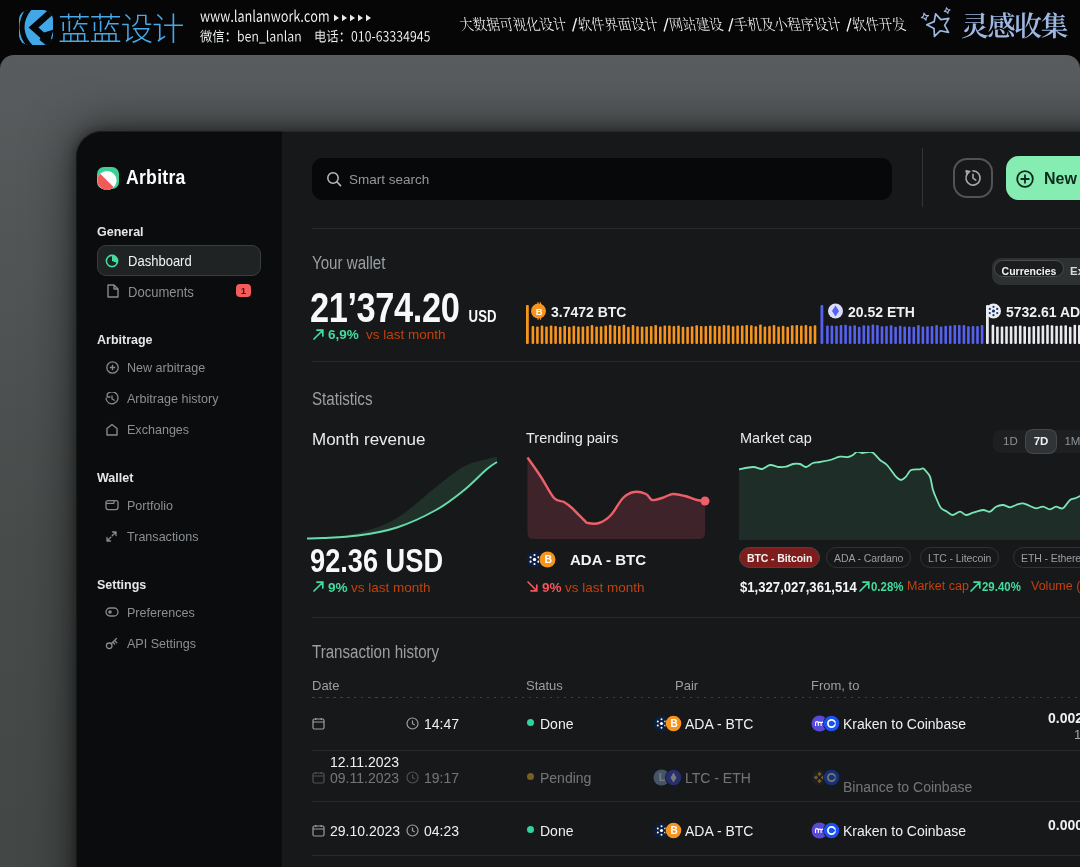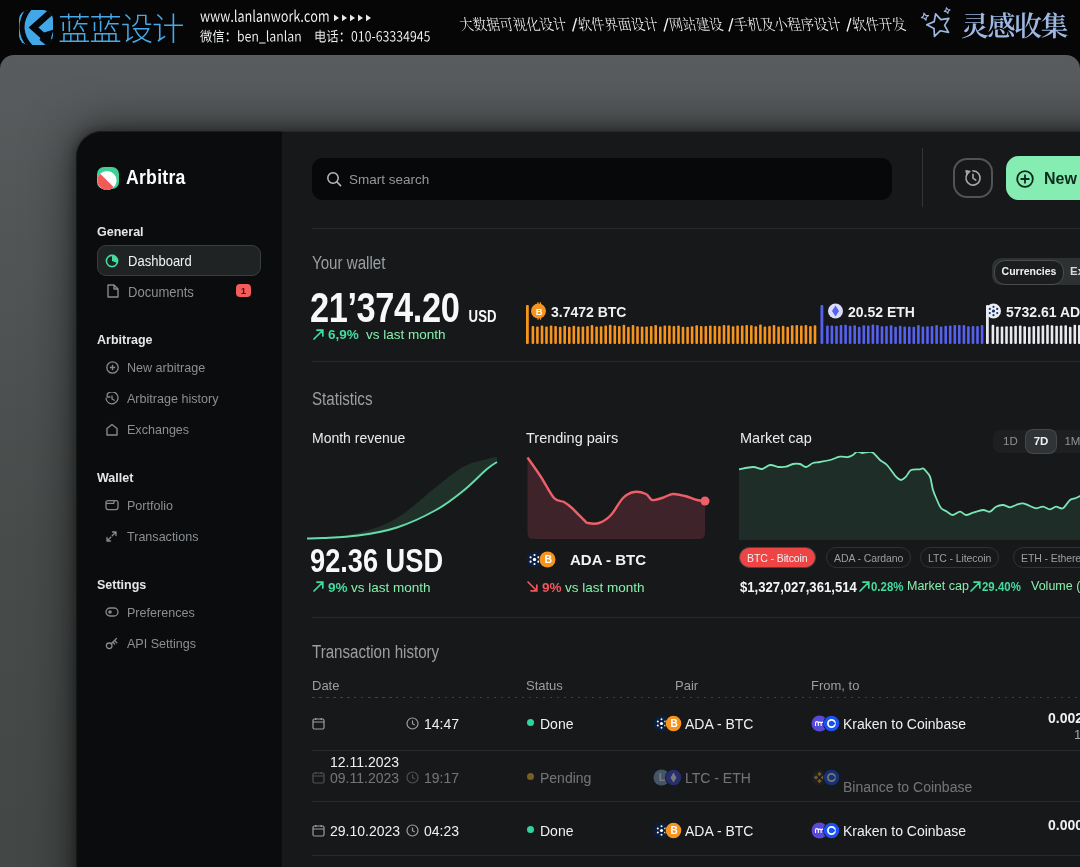--- a/index.html
+++ b/index.html
@@ -14,21 +14,21 @@
   .card { position:absolute; left:76px; top:131px; width:1064px; height:800px;
     border-radius:26px; background:#17181a;
     box-shadow:0 0 48px 2px rgba(0,0,0,.55), 0 0 14px 0 rgba(0,0,0,.45); }
   .side { position:absolute; left:76px; top:131px; width:206px; height:736px;
     border-radius:26px 0 0 0; background:#0b0c0d; }
   .cardedge { position:absolute; left:76px; top:131px; width:1004px; height:736px;
     border-radius:26px 0 0 0; box-shadow:inset 0 1px 0 rgba(255,255,255,.07), inset 1px 0 0 rgba(255,255,255,.05); pointer-events:none; z-index:40;}
   
   .t { position:absolute; white-space:nowrap; }
   .grey { color:#9b9fa2; }
-  .dim { color:#86efac; }
+  .dim { color:#c2410c; }
   .white { color:#eef0f1; }
   .b { font-weight:bold; }
   .mint { color:#41dc9e; }
   .red { color:#f2555a; }
   
   .slabel { position:absolute; color:#e4e6e7; font-weight:bold; font-size:12.5px; }
   .sitem { position:absolute; color:#8b8f92; font-size:13.5px; transform:scaleX(.93); transform-origin:0 0; }
   .pill-active { position:absolute; left:97px; top:245px; width:164px; height:31px;
     background:#202324; border:1px solid #393d3f; border-radius:9px; }
   .badge1 { position:absolute; left:236px; top:284px; width:15px; height:13px;
@@ -39,21 +39,21 @@
     background:#070809; border-radius:11px; }
   .vdiv { position:absolute; left:922px; top:148px; width:1px; height:59px; background:#323537; }
   .histbtn { position:absolute; left:953px; top:158px; width:40px; height:40px;
     border:2px solid #515457; border-radius:14px; }
   .greenbtn { position:absolute; left:1006px; top:156px; width:150px; height:44px;
     background:#85edb2; border-radius:13px; color:#0b2b1d; font-weight:bold; font-size:15px; }
   .hline { position:absolute; height:1px; background:#27292b; left:312px; width:768px; }
   
   .cpill { position:absolute; white-space:nowrap; height:21px; border-radius:11px; font-size:10.5px; line-height:21px;
     padding:0 7px; letter-spacing:-.1px; color:#9b9fa2; border:1px solid #303335; }
-  .cpill.on { background:#ef4444; border-color:#43474a; color:#f0f2f3; font-weight:normal; }
+  .cpill.on { background:#7f1d1d; border-color:#43474a; color:#f0f2f3; font-weight:bold; }
   .seg { position:absolute; white-space:nowrap; background:#1d1f21; border-radius:8px; height:23px; display:flex;
     align-items:center; font-size:11.5px; color:#8f9396; }
   .seg .sgi { padding:0 8px; line-height:23px; }
   .seg .sgon { background:#313437; border-radius:7px; color:#f0f2f3; font-weight:bold;
     height:23px; box-shadow:0 0 0 1px #46494c; }
   
   .sep { position:absolute; left:312px; width:768px; height:1px; background:#292b2d; }
   .dashsep { position:absolute; left:312px; width:768px; height:1px;
     background:repeating-linear-gradient(90deg,#3e4042 0 2.5px,transparent 2.5px 7px); }
   .dotst { position:absolute; width:7px; height:7px; border-radius:50%; }
@@ -194,21 +194,21 @@
 <div class="t grey" style="left:312px;top:253px;font-size:18px;transform:scaleX(.84);transform-origin:0 0;">Your wallet</div>
 <div class="t" style="left:310px;top:283px;font-size:43px;font-weight:bold;color:#f7f8f8;letter-spacing:-.5px;transform:scaleX(.80);transform-origin:0 0;">21’374.20 <span style="font-size:16.5px;letter-spacing:0;">USD</span></div>
 <svg class="abs" style="left:312px;top:328px" width="13" height="13" viewBox="0 0 13 13">
   <path d="M2 11 L10.5 2.5 M5 2.2 H10.8 V8" fill="none" stroke="#41dc9e" stroke-width="1.7" stroke-linecap="round"></path>
 </svg>
 <div class="t mint b" style="left:328px;top:327px;font-size:13.5px;">6,9%</div>
 <div class="t dim" style="left:366px;top:327px;font-size:13.5px;">vs last month</div>
 
 
 <div class="abs" style="left:992px;top:258px;width:140px;height:27px;background:#2e3132;border-radius:9px;"></div>
-<div class="abs" style="left:994px;top:260px;width:70px;height:25px;background:#1b1d1e;border:1px solid #4a4d4f;border-radius:11px;color:#f1f3f3;font-weight:bold;font-size:10.5px;text-align:center;line-height:21px;">Currencies</div>
+<div class="abs" style="left:994px;top:260px;width:70px;height:17px;background:#1b1d1e;border:1px solid #4a4d4f;border-radius:11px;color:#f1f3f3;font-weight:bold;font-size:10.5px;text-align:center;line-height:21px;">Currencies</div>
 <div class="t" style="left:1070px;top:265px;font-size:11.5px;color:#d6d8d9;font-weight:bold;">Exchanges</div>
 
 
 <svg class="abs" style="left:0;top:0" width="1080" height="867" viewBox="0 0 1080 867">
 <rect x="526" y="305" width="2.8" height="39" rx="1" fill="#f7941e"></rect>
       <rect x="531.6" y="326.1" width="2.6" height="17.9" rx="1" fill="#f7941e"></rect>
       <rect x="536.1" y="326.5" width="2.6" height="17.5" rx="1" fill="#f7941e"></rect>
       <rect x="540.7" y="325.4" width="2.6" height="18.6" rx="1" fill="#f7941e"></rect>
       <rect x="545.2" y="326.6" width="2.6" height="17.4" rx="1" fill="#f7941e"></rect>
       <rect x="549.8" y="325.6" width="2.6" height="18.4" rx="1" fill="#f7941e"></rect>
@@ -344,21 +344,21 @@
   </g>
 </svg>
 <div class="t b white" style="left:551px;top:304px;font-size:14px;">3.7472 BTC</div>
 <div class="t b white" style="left:848px;top:304px;font-size:14px;">20.52 ETH</div>
 <div class="t b white" style="left:1006px;top:304px;font-size:14px;">5732.61 ADA</div>
 
 <div class="hline" style="top:361px;"></div>
 
 
 <div class="t grey" style="left:312px;top:389px;font-size:18px;transform:scaleX(.84);transform-origin:0 0;">Statistics</div>
-<div class="t" style="left:312px;top:430px;font-size:14px;color:#e9ebec;">Month revenue</div>
+<div class="t" style="left:312px;top:430px;font-size:17px;color:#e9ebec;">Month revenue</div>
 <div class="t" style="left:526px;top:430px;font-size:14.5px;color:#e9ebec;">Trending pairs</div>
 <div class="t" style="left:740px;top:430px;font-size:14.5px;color:#e9ebec;">Market cap</div>
 
 <svg class="abs" style="left:307px;top:453px" width="194" height="90" viewBox="0 0 194 90">
   <path d="M0.0 85.0C2.7 84.8 7.5 84.8 16.0 84.0C24.5 83.2 38.7 83.2 51.0 80.0C63.3 76.8 77.0 72.7 90.0 65.0C103.0 57.3 118.0 42.5 129.0 34.0C140.0 25.5 147.5 18.7 156.0 14.0C164.5 9.3 174.3 7.7 180.0 6.0C185.7 4.3 188.3 4.3 190.0 4.0L190.0 9.0L180.0 16.0L156.0 38.0L129.0 57.0L90.0 74.5L51.0 82.5L16.0 85.0L0.0 85.5Z" fill="#20312a"></path>
   <path d="M0.0 85.5C2.7 85.4 7.5 85.5 16.0 85.0C24.5 84.5 38.7 84.2 51.0 82.5C63.3 80.8 77.0 78.8 90.0 74.5C103.0 70.2 118.0 63.1 129.0 57.0C140.0 50.9 147.5 44.8 156.0 38.0C164.5 31.2 174.3 20.8 180.0 16.0C185.7 11.2 188.3 10.2 190.0 9.0" fill="none" stroke="#64dcab" stroke-width="2"></path>
 </svg>
 <svg class="abs" style="left:526px;top:453px" width="184" height="90" viewBox="0 0 184 90">
   <path d="M1.5 4.5C3.8 7.8 10.6 17.2 15.0 24.0C19.4 30.8 24.2 40.8 28.0 45.0C31.8 49.2 35.0 47.3 38.0 49.0C41.0 50.7 42.7 52.0 46.0 55.0C49.3 58.0 55.3 64.5 58.0 67.0C60.7 69.5 59.5 69.5 62.0 70.0C64.5 70.5 69.2 71.3 73.0 70.0C76.8 68.7 81.0 66.2 85.0 62.0C89.0 57.8 93.2 48.8 97.0 45.0C100.8 41.2 104.2 39.7 108.0 39.0C111.8 38.3 117.0 39.7 120.0 41.0C123.0 42.3 123.3 46.3 126.0 47.0C128.7 47.7 132.5 46.0 136.0 45.0C139.5 44.0 143.2 41.3 147.0 41.0C150.8 40.7 155.0 42.0 159.0 43.0C163.0 44.0 167.7 46.2 171.0 47.0C174.3 47.8 177.7 47.8 179.0 48.0L179 80 Q179 86 173 86 L7.5 86 Q1.5 86 1.5 80 Z" fill="#3e242a"></path>
   <path d="M1.5 4.5C3.8 7.8 10.6 17.2 15.0 24.0C19.4 30.8 24.2 40.8 28.0 45.0C31.8 49.2 35.0 47.3 38.0 49.0C41.0 50.7 42.7 52.0 46.0 55.0C49.3 58.0 55.3 64.5 58.0 67.0C60.7 69.5 59.5 69.5 62.0 70.0C64.5 70.5 69.2 71.3 73.0 70.0C76.8 68.7 81.0 66.2 85.0 62.0C89.0 57.8 93.2 48.8 97.0 45.0C100.8 41.2 104.2 39.7 108.0 39.0C111.8 38.3 117.0 39.7 120.0 41.0C123.0 42.3 123.3 46.3 126.0 47.0C128.7 47.7 132.5 46.0 136.0 45.0C139.5 44.0 143.2 41.3 147.0 41.0C150.8 40.7 155.0 42.0 159.0 43.0C163.0 44.0 167.7 46.2 171.0 47.0C174.3 47.8 177.7 47.8 179.0 48.0" fill="none" stroke="#ee5f68" stroke-width="2.4"></path>

